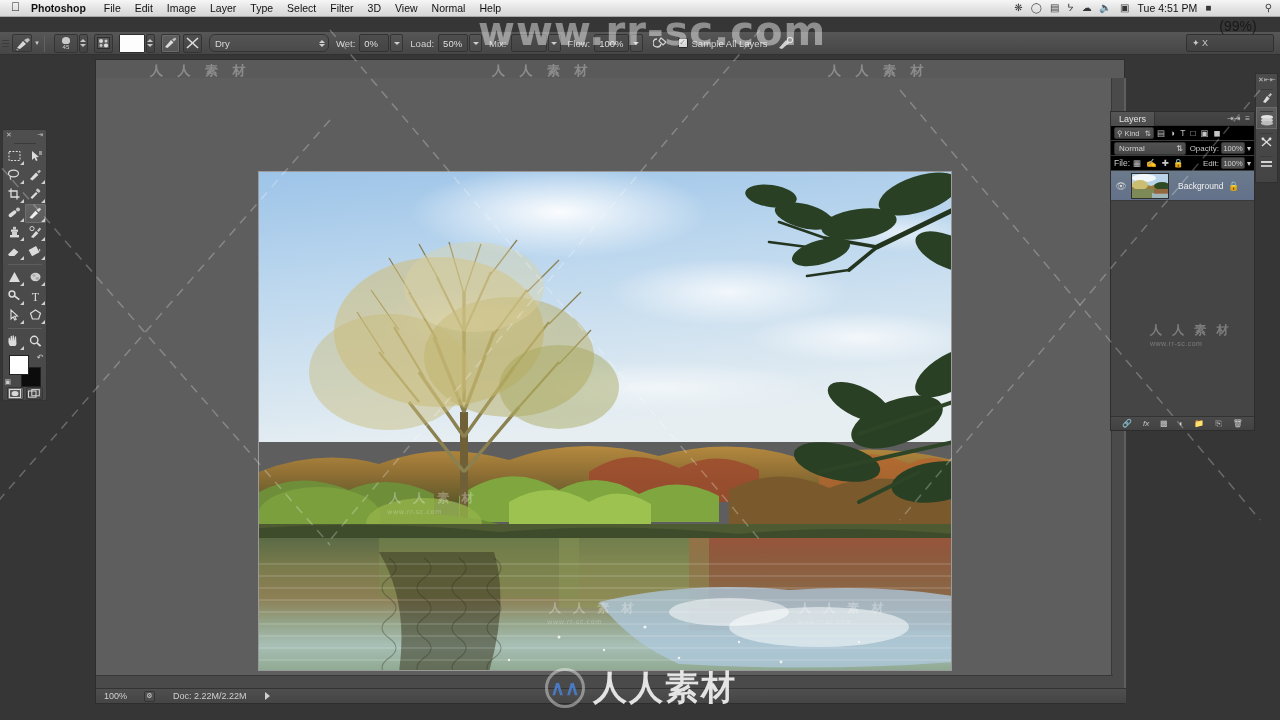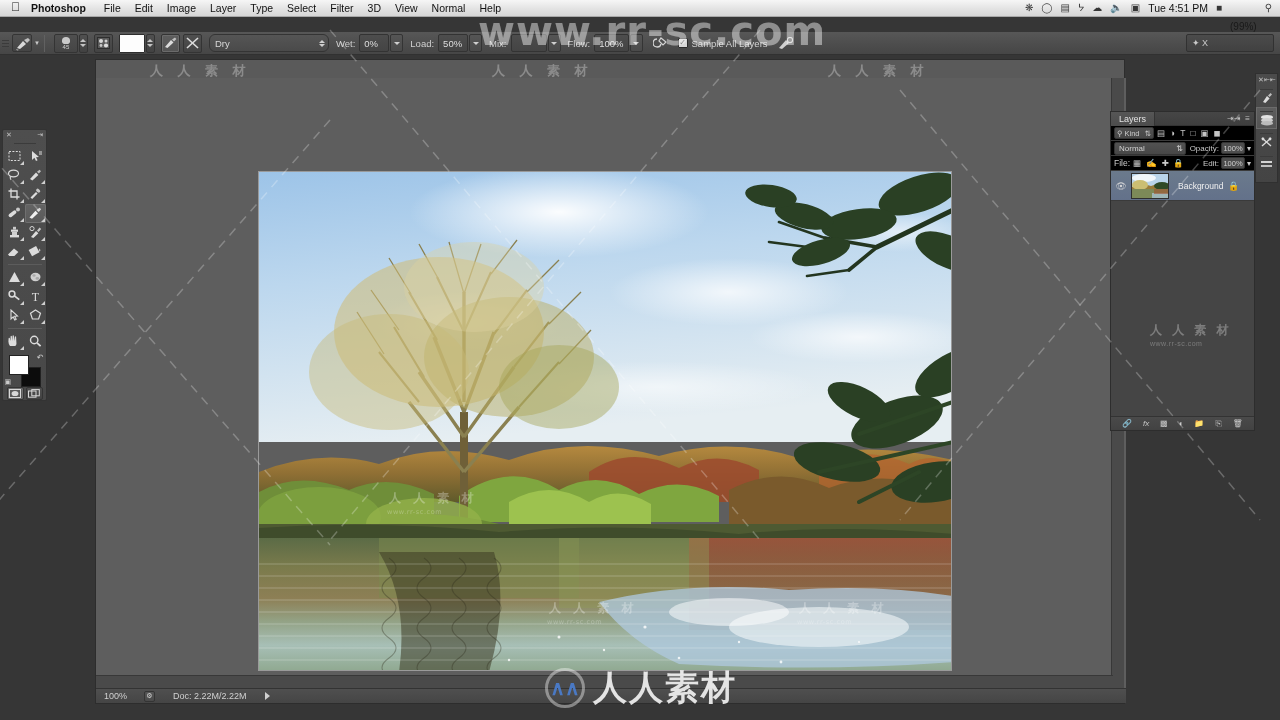--- a/index.html
+++ b/index.html
@@ -19,21 +19,21 @@
     border-bottom:1px solid #a8a8a8;
     display:flex; align-items:center; font-size:10.5px; color:#111;
     z-index:60;
   }
   .apple { padding:0 10px 0 11px; font-size:12px; line-height:1; position:relative; top:-1px; }
   .mitem { padding:0 7px; white-space:nowrap; line-height:17px; }
   .mitem.bold { font-weight:bold; padding-left:1px; padding-right:11px; }
   .macbar-right { margin-left:auto; display:flex; align-items:center; gap:8px; padding-right:8px; }
   .mic { font-size:10px; opacity:.82; line-height:1; }
   .clock { font-size:10.5px; }
-  .batt { font-size:10px; opacity:.8;margin-top:36px; }
+  .batt { font-size:14px; opacity:.8;margin-top:36px; }
 
   
   .psapp { position:absolute; left:0; top:17px; width:1280px; height:703px; background:#363636; }
 
   .ps-titlebar {
     position:absolute; left:0; top:0; width:1280px; height:15px;
     background:linear-gradient(to bottom,#4a4a4a,#3b3b3b);
     border-bottom:1px solid #2b2b2b;
   }
   .ps-apptitle {

